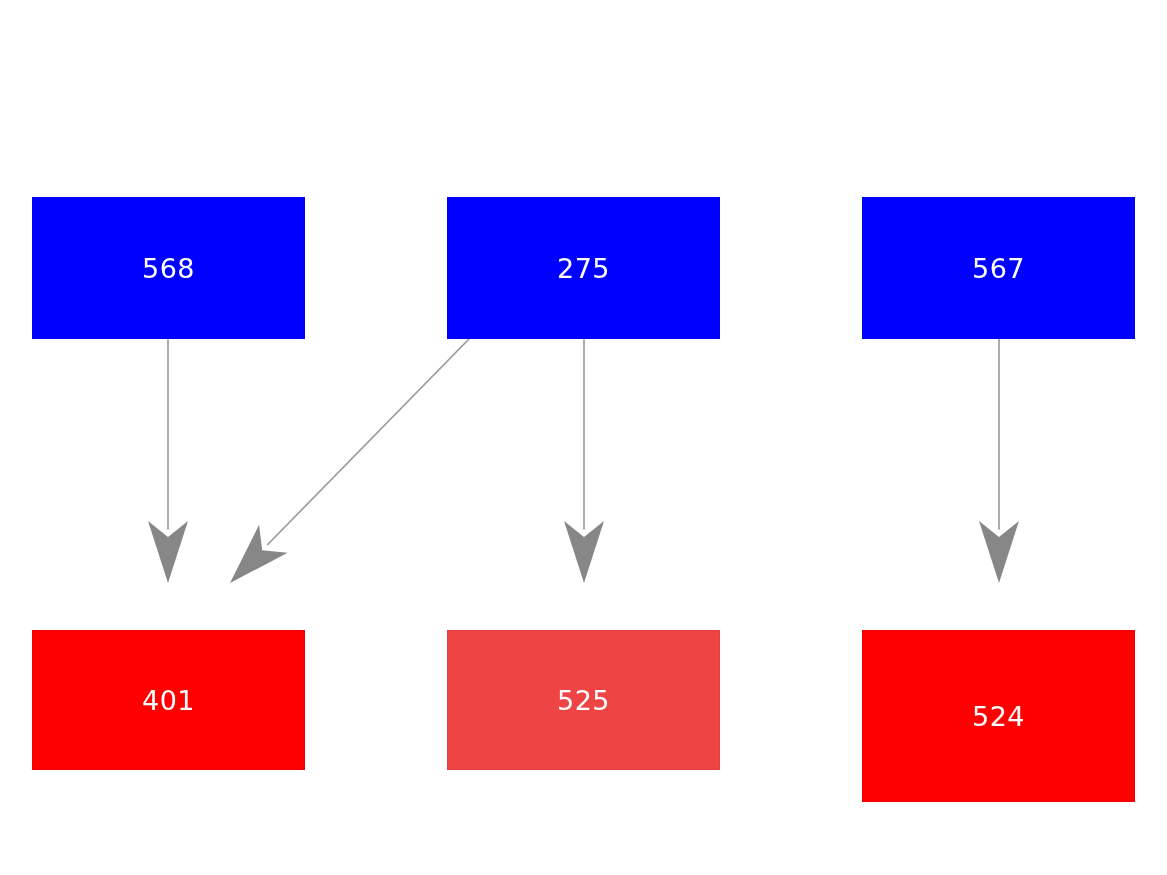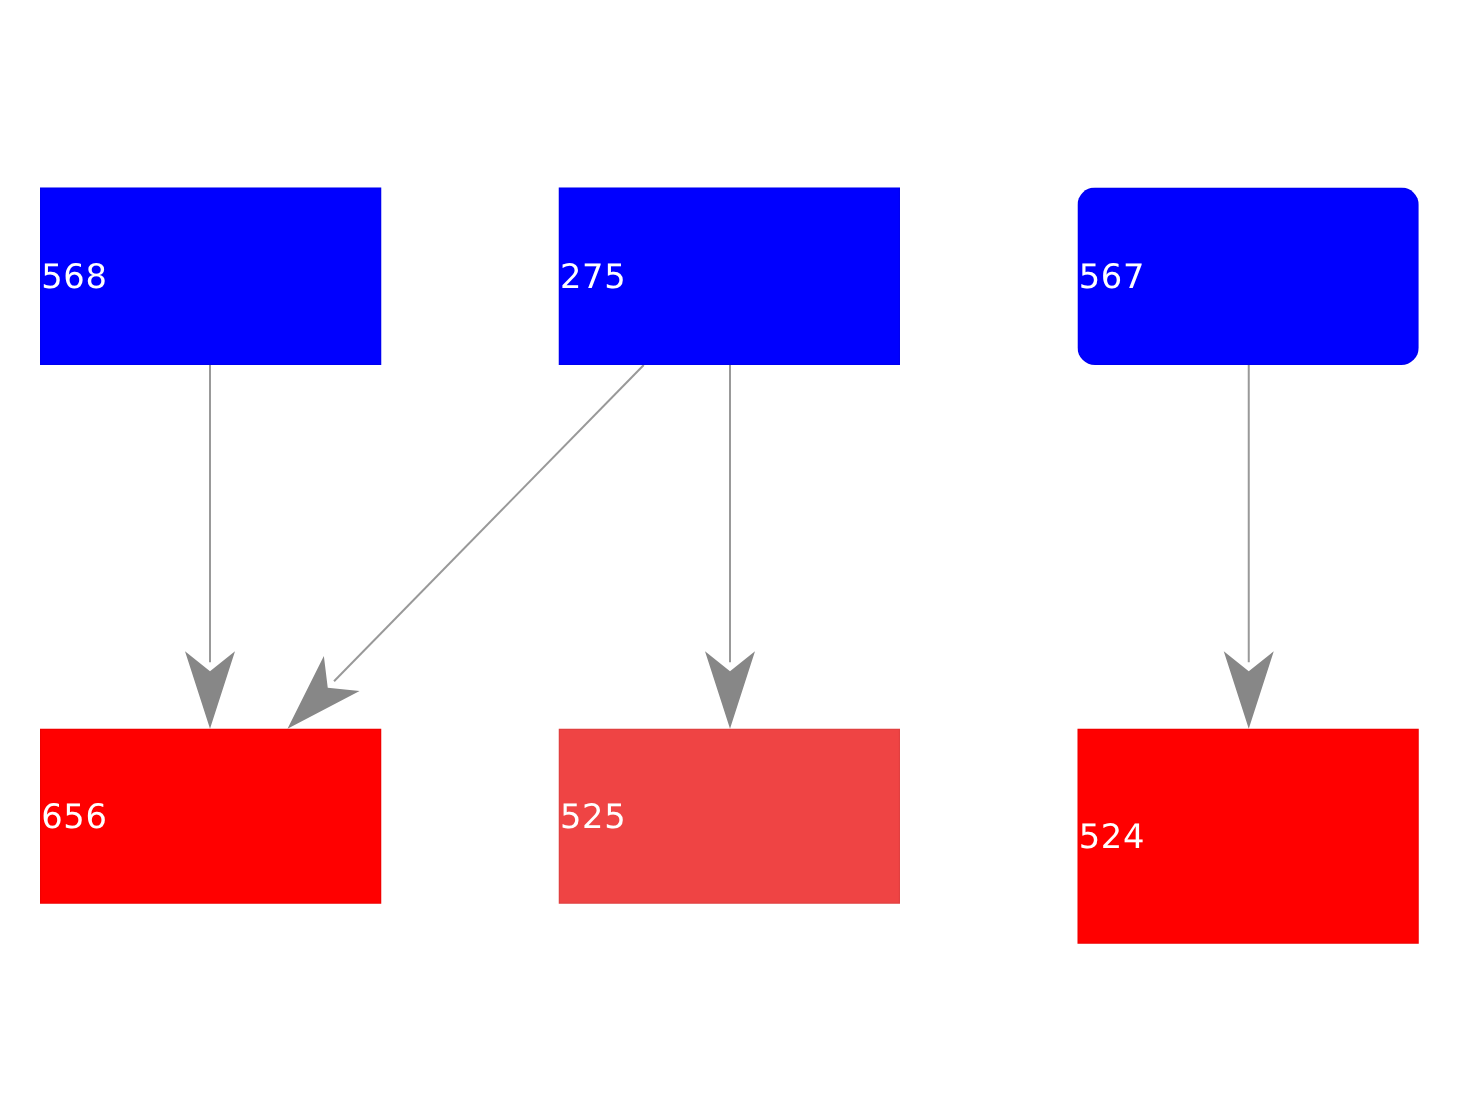--- a/index.html
+++ b/index.html
@@ -24,21 +24,23 @@
     top: 0;
     width: 1167px;
     height: 875px;
     pointer-events: none;
   }
   .node {
     position: absolute;
     box-sizing: border-box;
     display: flex;
     align-items: center;
+    justify-content: center;
     border: 1px solid rgba(0,0,0,0.06);
+    margin-top: 47px;
   }
   .node-label {
     color: #ffffff;
     font-size: 27px;
     font-family: "DejaVu Sans", "Liberation Sans", sans-serif;
     font-weight: 400;
     line-height: 1;
     letter-spacing: 0.5px;
     user-select: none;
   }
@@ -64,25 +66,25 @@
       <line class="edge-line" x1="999" y1="292" x2="999" y2="529.8" stroke="#999999" stroke-width="1.6"></line>
       <polygon class="edge-head" points="999.00,583.00 979.00,521.00 999.00,537.00 1019.00,521.00" fill="#878787"></polygon>
     </svg>
 
   <div class="node" style="left: 32px; top: 150px; width: 273px; height: 142px; background: rgb(0, 0, 255);">
     <span class="node-label">568</span>
   </div>
   <div class="node" style="left: 447px; top: 150px; width: 273px; height: 142px; background: rgb(0, 0, 255);">
     <span class="node-label">275</span>
   </div>
-  <div class="node" style="left: 862px; top: 150px; width: 273px; height: 142px; background: rgb(0, 0, 255); border-radius: 14px;">
+  <div class="node" style="left: 862px; top: 150px; width: 273px; height: 142px; background: rgb(0, 0, 255);">
     <span class="node-label">567</span>
   </div>
   <div class="node" style="left: 32px; top: 583px; width: 273px; height: 140px; background: rgb(255, 0, 0);">
-    <span class="node-label">656</span>
+    <span class="node-label">401</span>
   </div>
   <div class="node" style="left: 447px; top: 583px; width: 273px; height: 140px; background: #ef4444;">
     <span class="node-label">525</span>
   </div>
   <div class="node" style="left: 862px; top: 583px; width: 273px; height: 172px; background: rgb(255, 0, 0);">
     <span class="node-label">524</span>
   </div>
 
 </div>
 

